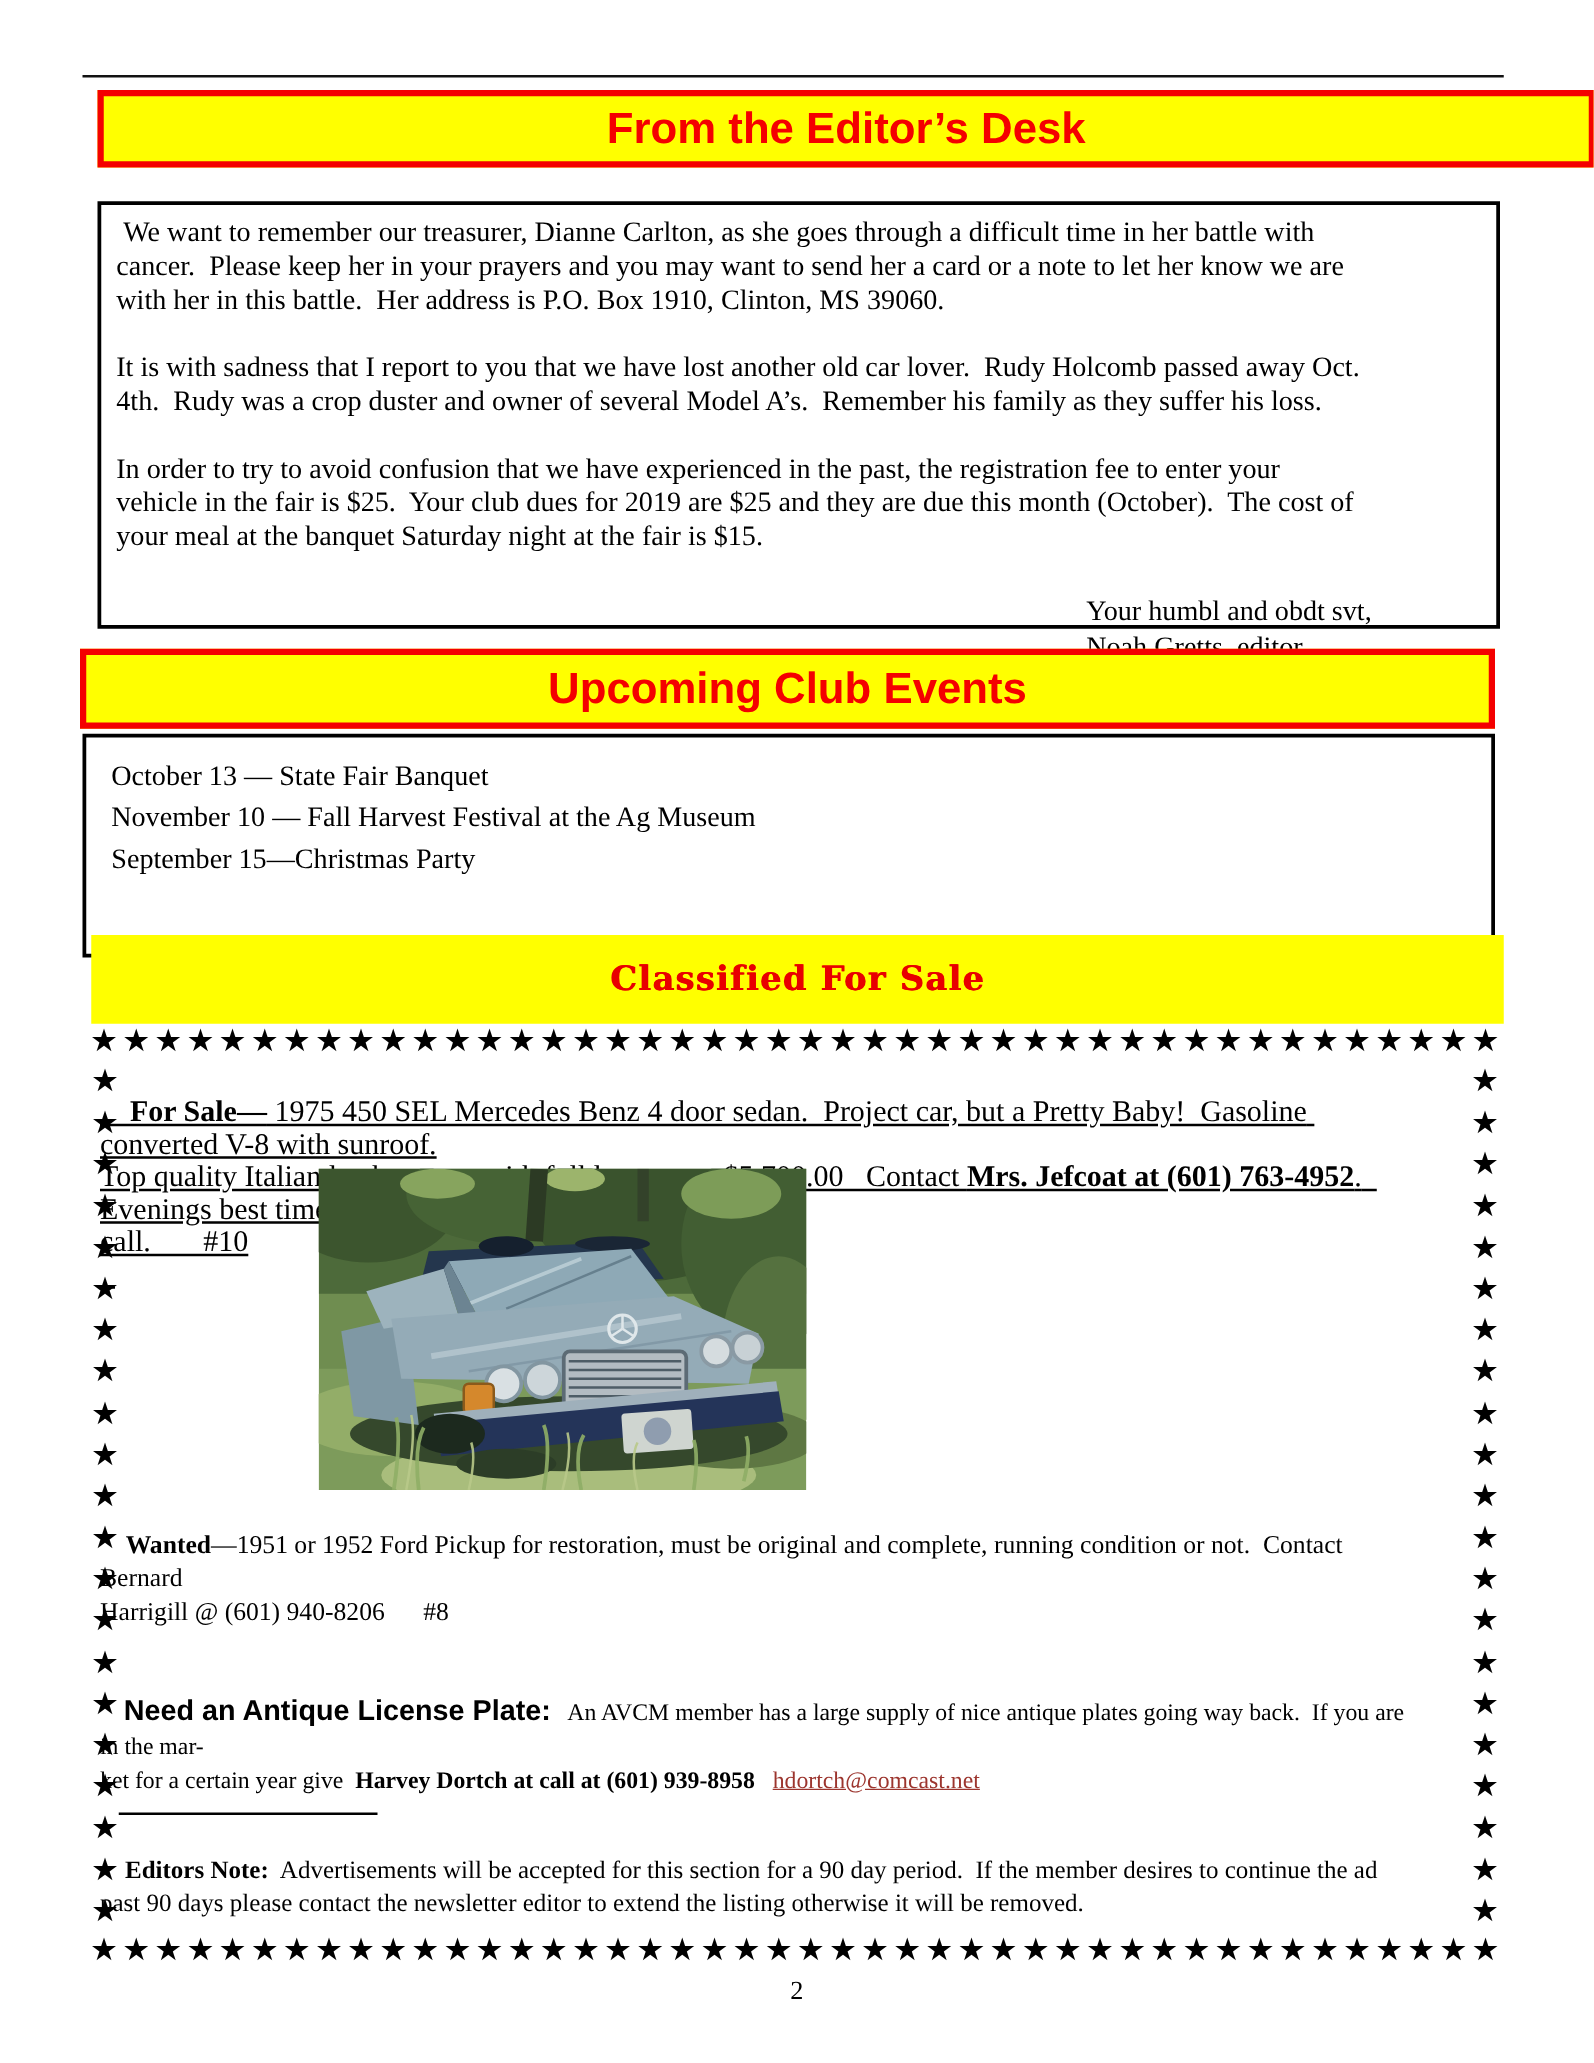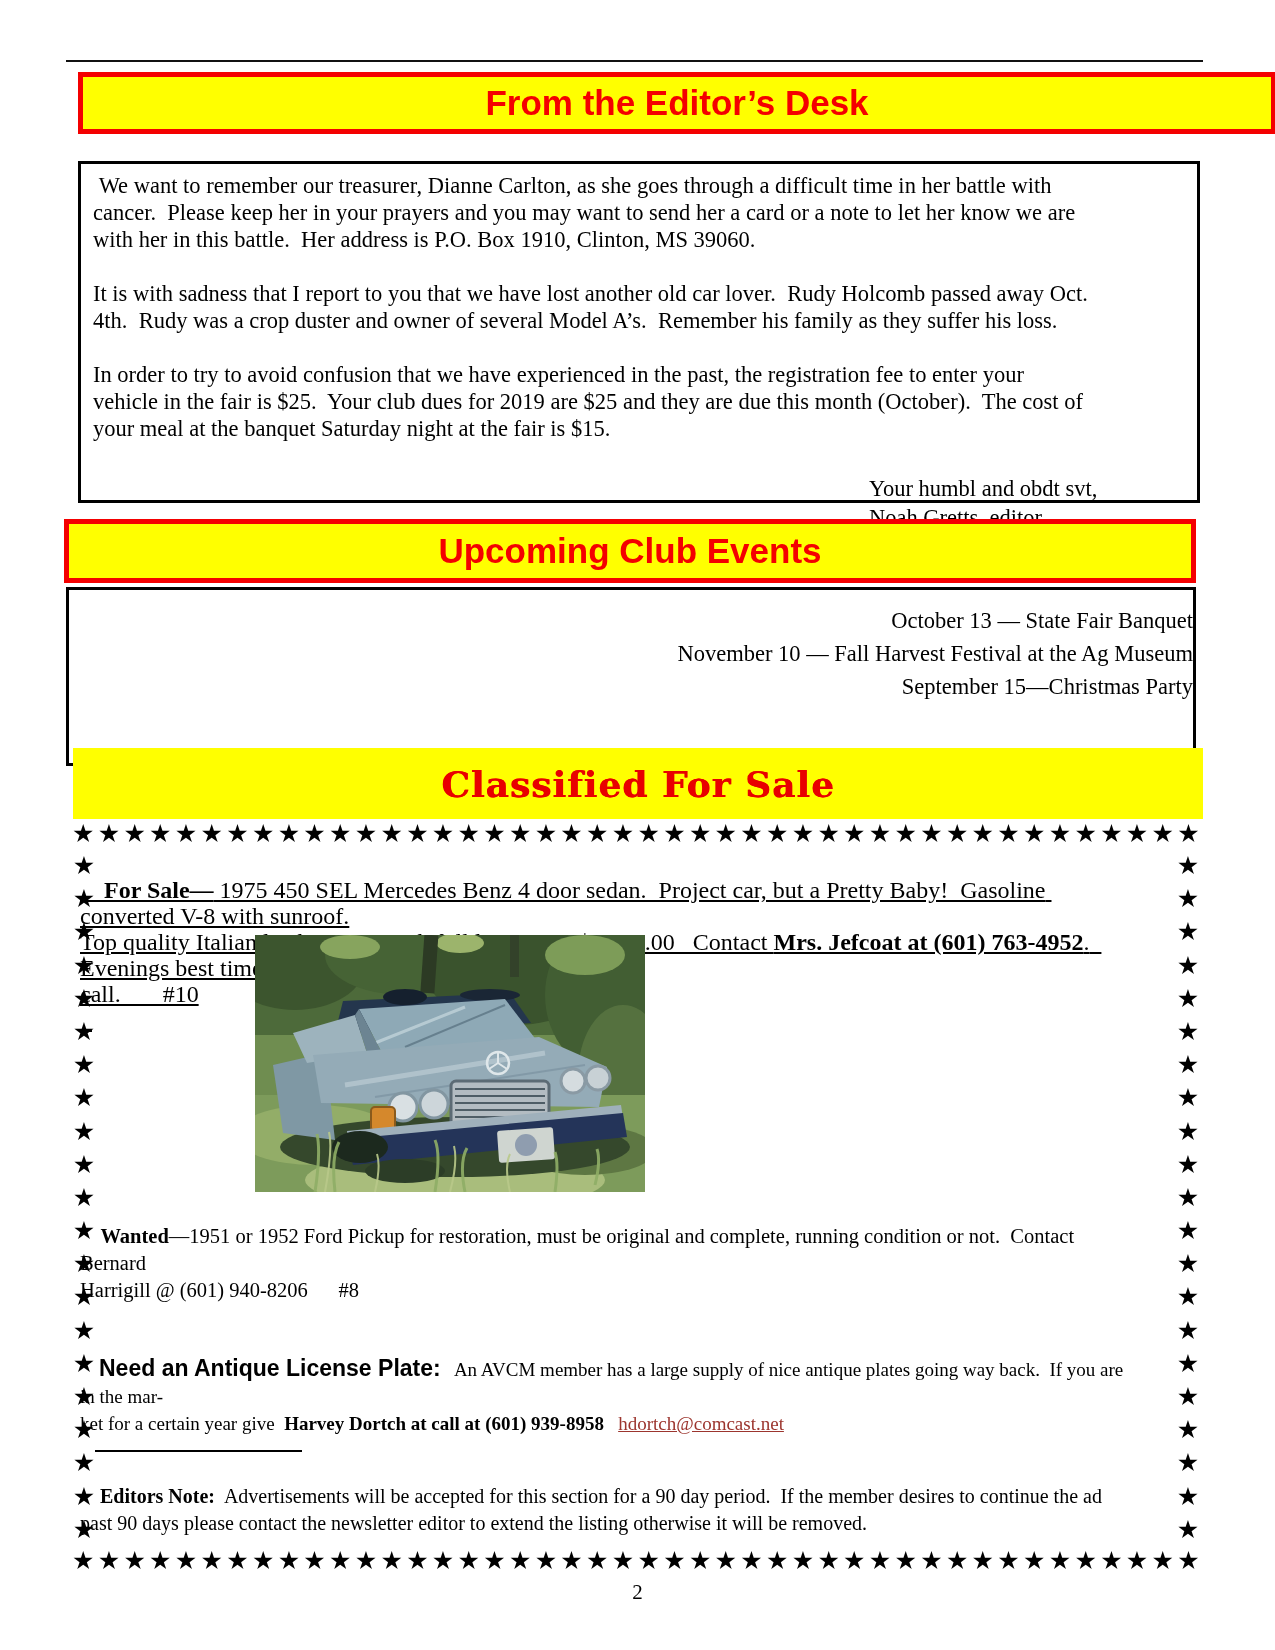--- a/index.html
+++ b/index.html
@@ -19,37 +19,37 @@
   .banner .banner-title {
     font-family:"Liberation Sans", sans-serif; font-weight:bold;
     color:#f40000; font-size:35px; letter-spacing:0px;
   }
   .banner-editor { left:78px; top:72px; width:1198px; height:62px; }
   .banner-events { left:64px; top:519px; width:1132px; height:64px; }
 
   
   .textbox { position:absolute; border:3px solid #000; background:#fff; }
   .box-editor { left:78px; top:145px; width:1122px; height:342px; padding:8px 12px 0 12px;margin-top:16px; }
-  .box-events { left:66px; top:587px; width:1130px; height:179px; padding:14px 0 0 20px;text-align:right; }
+  .box-events { left:66px; top:587px; width:1130px; height:179px; padding:14px 0 0 20px; }
 
   .para {
     font-size:22.5px; line-height:27px; white-space:pre-wrap; margin-bottom:27px;
   }
   .signature { margin-left:776px; margin-top:32px; font-size:22.5px; line-height:29px; }
 
   .event-line { font-size:22.5px; line-height:33px; white-space:pre-wrap; }
 
   
   .band {
     position:absolute; left:73px; top:748px; width:1130px; height:71px;
     background:#ffff00; display:flex; align-items:center; justify-content:center;
   }
   .band-title {
     font-family:"DejaVu Serif", serif; font-weight:bold; font-style:normal;
-    color:#e80000; font-size:36px; letter-spacing:1px;
+    color:#e80000; font-size:27px; letter-spacing:1px;
     text-shadow:0.6px 0 0 #e80000;
   }
 
   
   .star-row {
     position:absolute; left:72px; width:1128px; display:flex;
     justify-content:space-between; font-size:25px; line-height:28px; color:#000;
   }
   .star-row.top { top:820px; }
   .star-row.bottom { top:1547px; }

